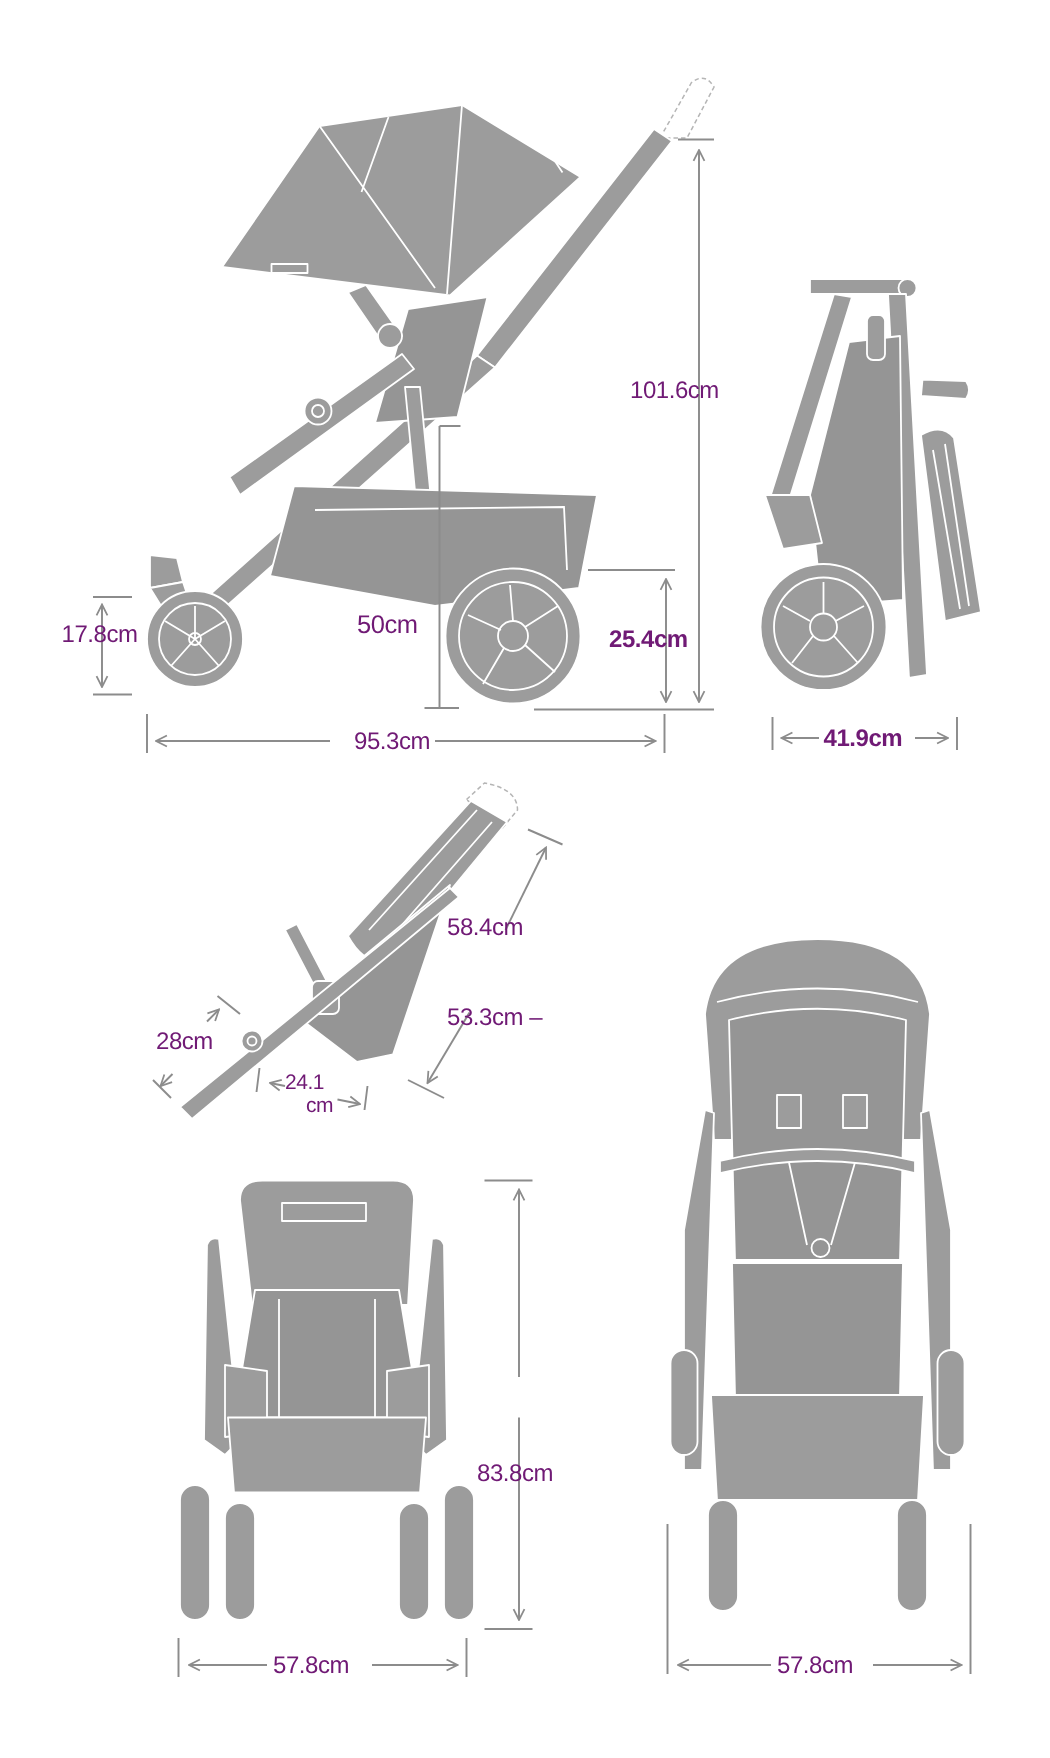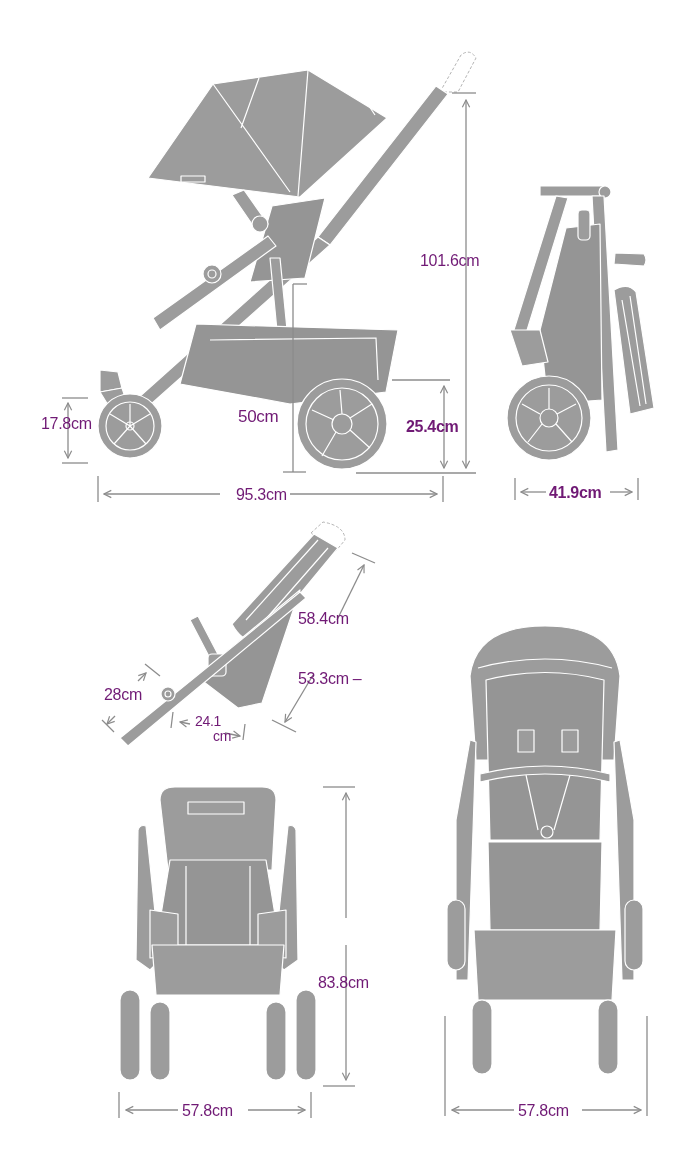--- a/index.html
+++ b/index.html
@@ -4,21 +4,21 @@
 <style>
   html, body { margin:0; padding:0; background:#ffffff; }
   body { width:700px; height:1172px; position:relative; overflow:hidden; font-family:"Liberation Sans", sans-serif; }
   svg { position:absolute; left:0; top:0; }
   .fill { fill:#9c9c9c; stroke:#ffffff; stroke-width:1.2; stroke-linejoin:round; }
   .fill2 { fill:#959595; stroke:#ffffff; stroke-width:1.2; stroke-linejoin:round; }
   .wline { fill:none; stroke:#ffffff; stroke-width:1.2; }
   .dim { stroke:#8c8c8c; stroke-width:1.3; fill:none; }
   .dash { fill:none; stroke:#b5b5b5; stroke-width:1; stroke-dasharray:3 2; }
   .lbl { position:absolute; font-family:"Liberation Sans", sans-serif; color:#701a75; font-size:16px; white-space:nowrap; line-height:18px; letter-spacing:-0.3px; }
-  .lbl.c { text-align:center; }
+  .lbl.c { }
   .brand { fill:#ffffff; font-family:"Liberation Sans", sans-serif; font-size:8px; }
 </style>
 </head>
 <body>
 
 <svg width="700" height="1172" viewBox="0 0 700 1172">
   <defs>
     <marker id="arr" viewBox="0 0 10 10" refX="9" refY="5" markerWidth="7" markerHeight="7" orient="auto-start-reverse">
       <path d="M1,1 L9,5 L1,9" fill="none" stroke="#8c8c8c" stroke-width="1.3"></path>
     </marker>

